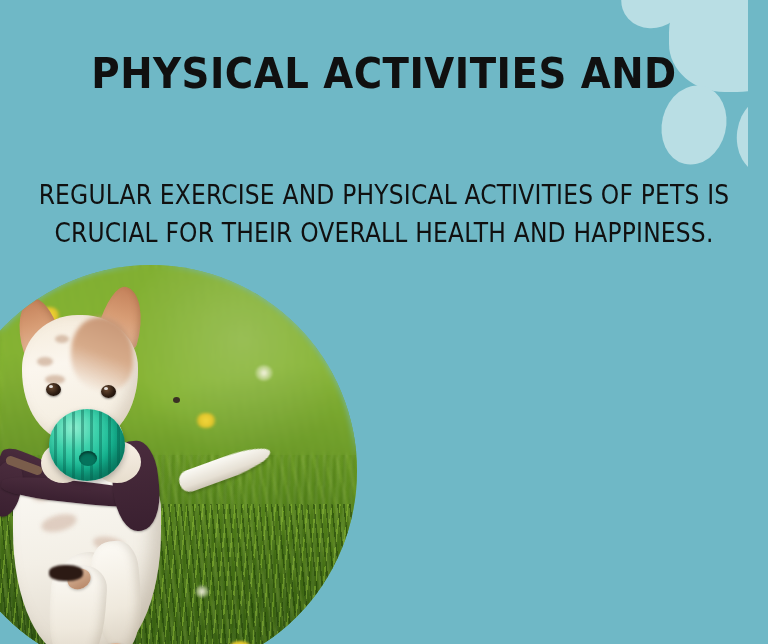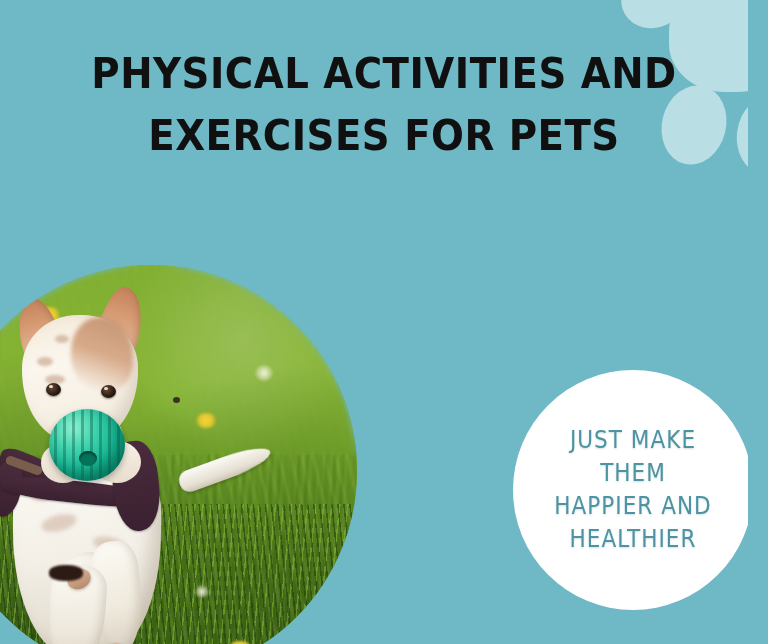--- a/index.html
+++ b/index.html
@@ -457,23 +457,26 @@
 
   <div class="paw-layer">
     <div class="paw-pad pad-main"></div>
     <div class="paw-pad toe-a"></div>
     <div class="paw-pad toe-b"></div>
     <div class="paw-pad toe-c"></div>
   </div>
 
   <div class="headline">
     <span class="line">PHYSICAL ACTIVITIES AND</span>
-    <span class="line">EXERCISES FOR PETS</span>
   </div>
 
+  <div class="subhead">
+    <span class="line">REGULAR EXERCISE AND PHYSICAL ACTIVITIES OF PETS IS</span>
+    <span class="line">CRUCIAL FOR THEIR OVERALL HEALTH AND HAPPINESS.</span>
+  </div>
 
   <div class="photo-frame">
     <div class="photo-canvas">
       <div class="grass-speckle"></div>
       <div class="blur-top"></div>
       <div class="grass-blades"></div>
 
       <div class="yellow-flower f1"></div>
       <div class="yellow-flower f2"></div>
       <div class="yellow-flower f3"></div>
@@ -524,23 +527,15 @@
         <div class="ball">
           <div class="ball-ridges"></div>
           <div class="ball-hole"></div>
         </div>
 
         <div class="dew"></div>
       </div>
     </div>
   </div>
 
-  <div class="quote-circle">
-    <div class="quote-text">
-      <span class="line">JUST MAKE</span>
-      <span class="line">THEM</span>
-      <span class="line">HAPPIER AND</span>
-      <span class="line">HEALTHIER</span>
-    </div>
-  </div>
 
 
 </div>
 
 </body></html>

